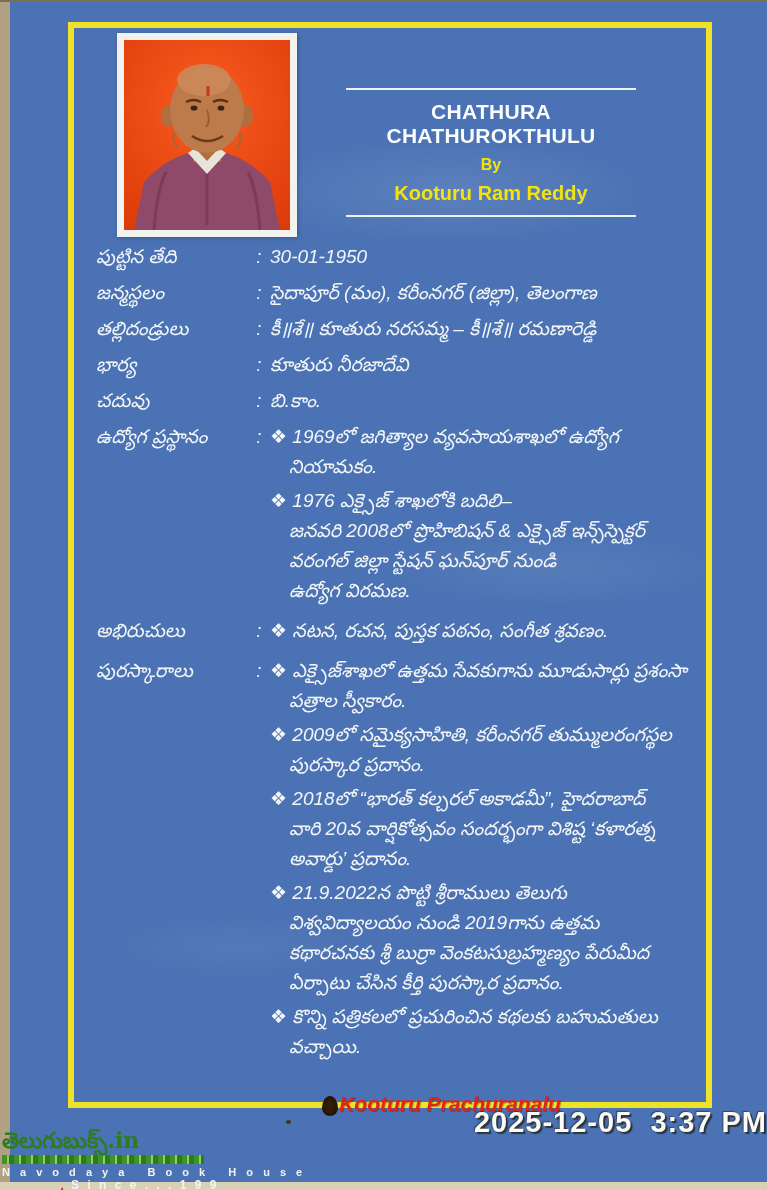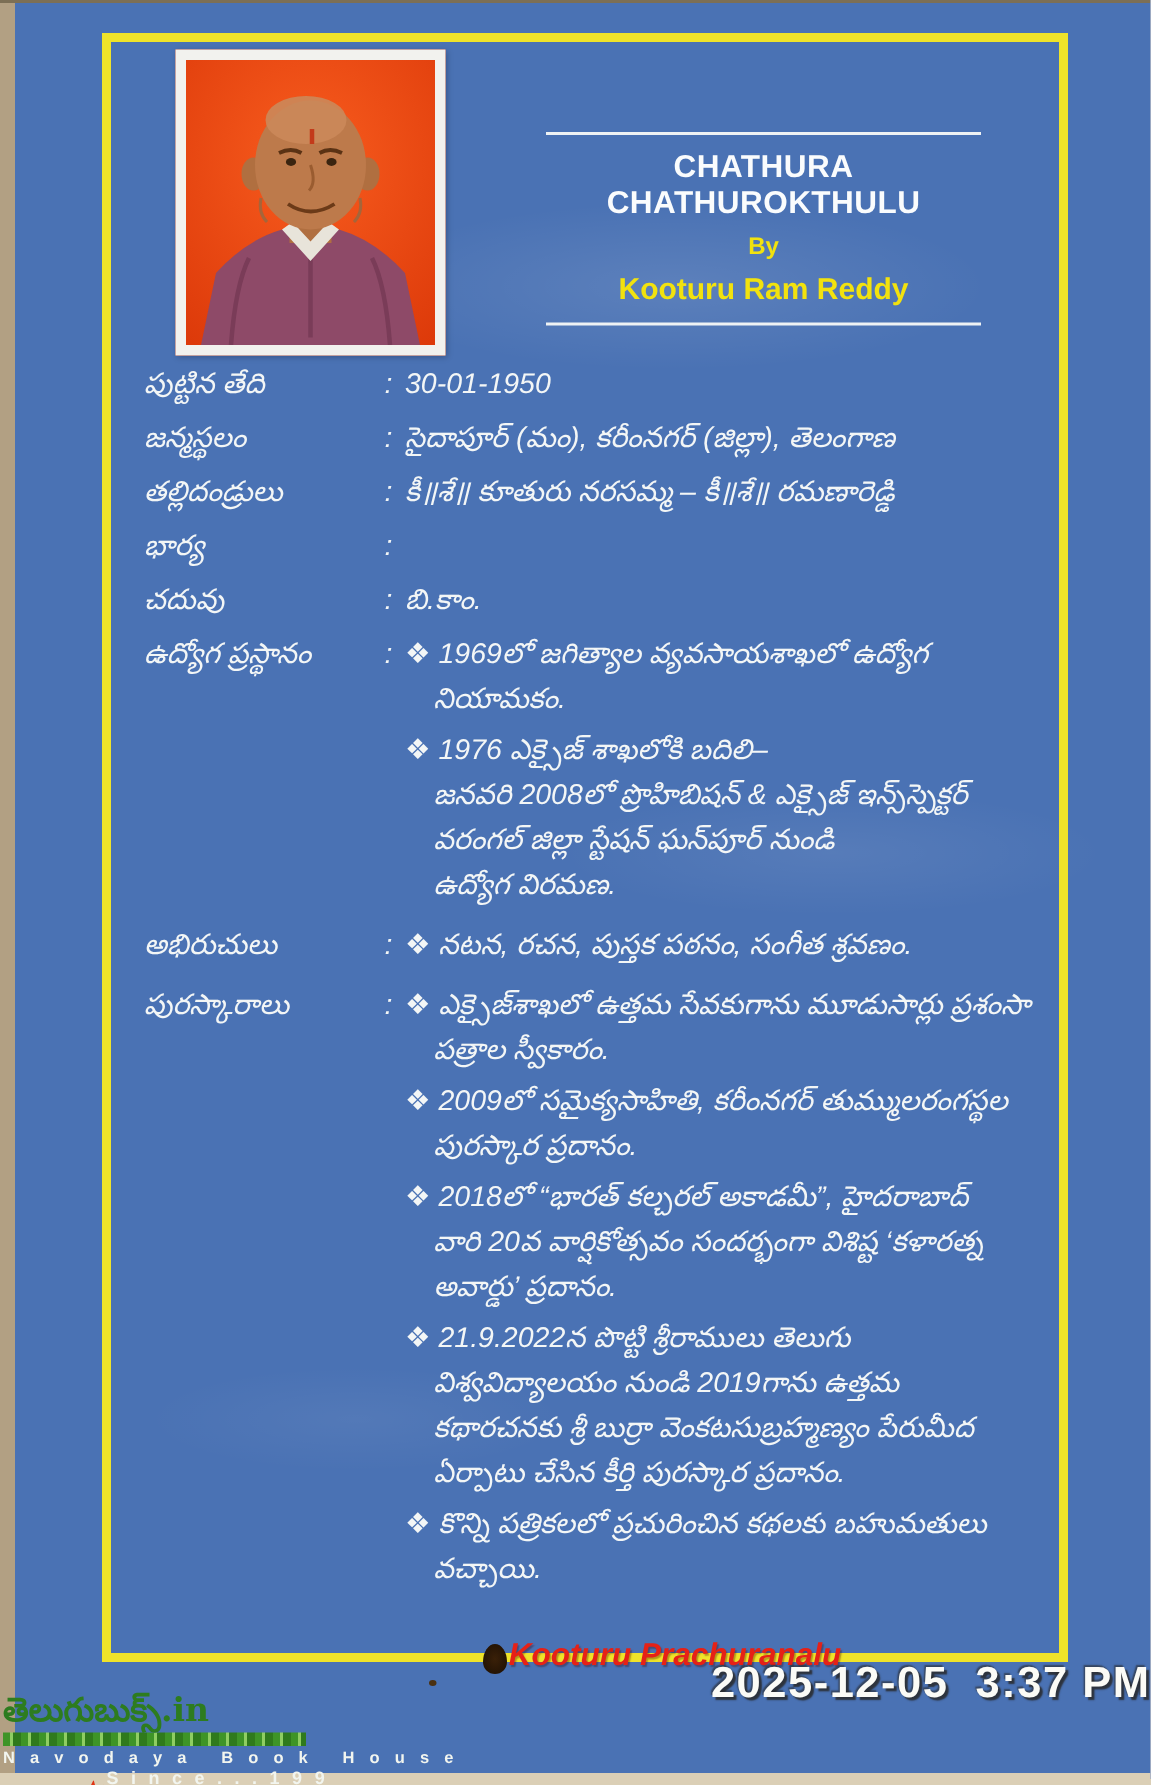--- a/index.html
+++ b/index.html
@@ -15,21 +15,21 @@
       radial-gradient(ellipse 200px 50px at 30% 80%, rgba(255,255,255,0.05), transparent 70%),
       #4a72b4;}
 
   .frame{position:absolute;left:58px;top:20px;width:632px;height:1074px;
          border:6px solid #efe32a;}
 
   .photo{position:absolute;left:107px;top:31px;width:166px;height:190px;
          background:#e8430e;border:7px solid #f2f2ee;box-shadow:1px 1px 4px rgba(0,0,0,0.25);}
   .photo svg{display:block;}
 
-  .title-block{position:absolute;left:354px;top:86px;width:290px;text-align:center;}
+  .title-block{position:absolute;left:336px;top:86px;width:290px;text-align:center;}
   .rule{height:2px;background:#eef2f4;}
   .cover-title{margin-top:10px;font-size:21px;font-weight:bold;color:#fafcfd;letter-spacing:0.3px;}
   .cover-by{margin-top:8px;font-size:16px;font-weight:bold;color:#f2e20e;}
   .cover-author{margin-top:8px;margin-bottom:10px;font-size:20px;font-weight:bold;color:#f2e20e;}
 
   .bio{position:absolute;left:86px;top:240px;width:614px;color:#f3f6f6;
        font-size:19px;line-height:30px;font-style:italic;}
   .bio-row{display:flex;margin-bottom:6px;}
   .bio-label{width:152px;flex:none;}
   .bio-colon{width:22px;flex:none;text-align:center;}
@@ -115,20 +115,21 @@
           <div class="bio-value">సైదాపూర్ (మం), కరీంనగర్ (జిల్లా), తెలంగాణ</div>
         </div>
         <div class="bio-row">
           <div class="bio-label">తల్లిదండ్రులు</div>
           <div class="bio-colon">:</div>
           <div class="bio-value">కీ॥శే॥ కూతురు నరసమ్మ – కీ॥శే॥ రమణారెడ్డి</div>
         </div>
         <div class="bio-row">
           <div class="bio-label">భార్య</div>
           <div class="bio-colon">:</div>
+          <div class="bio-value">కూతురు నీరజాదేవి</div>
         </div>
         <div class="bio-row">
           <div class="bio-label">చదువు</div>
           <div class="bio-colon">:</div>
           <div class="bio-value">బి.కాం.</div>
         </div>
         <div class="bio-row">
           <div class="bio-label">ఉద్యోగ ప్రస్థానం</div>
           <div class="bio-colon">:</div>
           <div class="bio-value">

